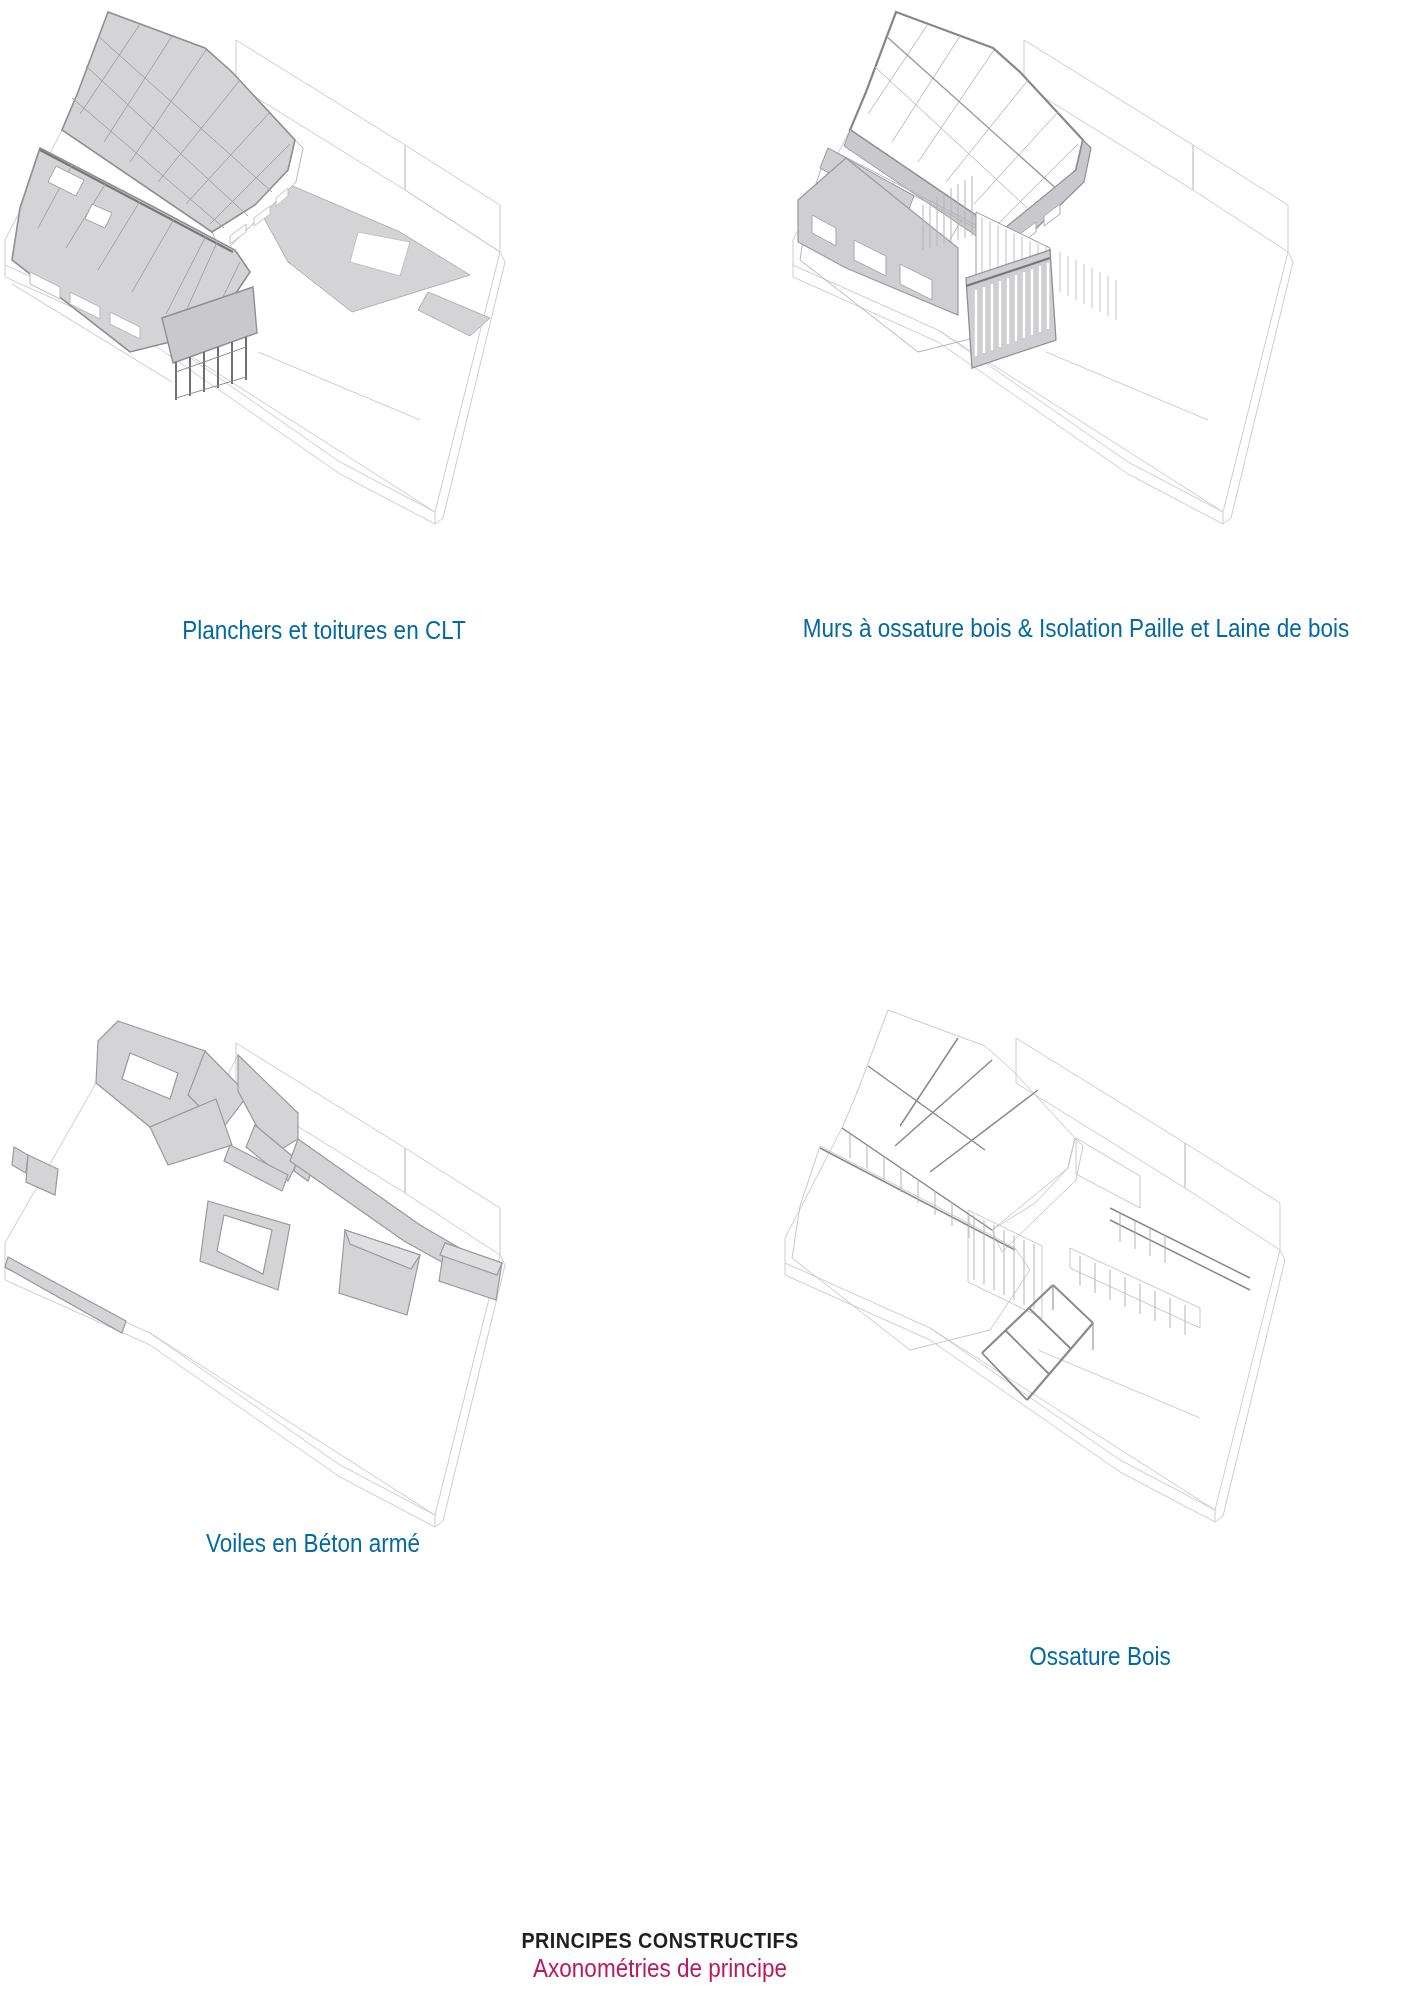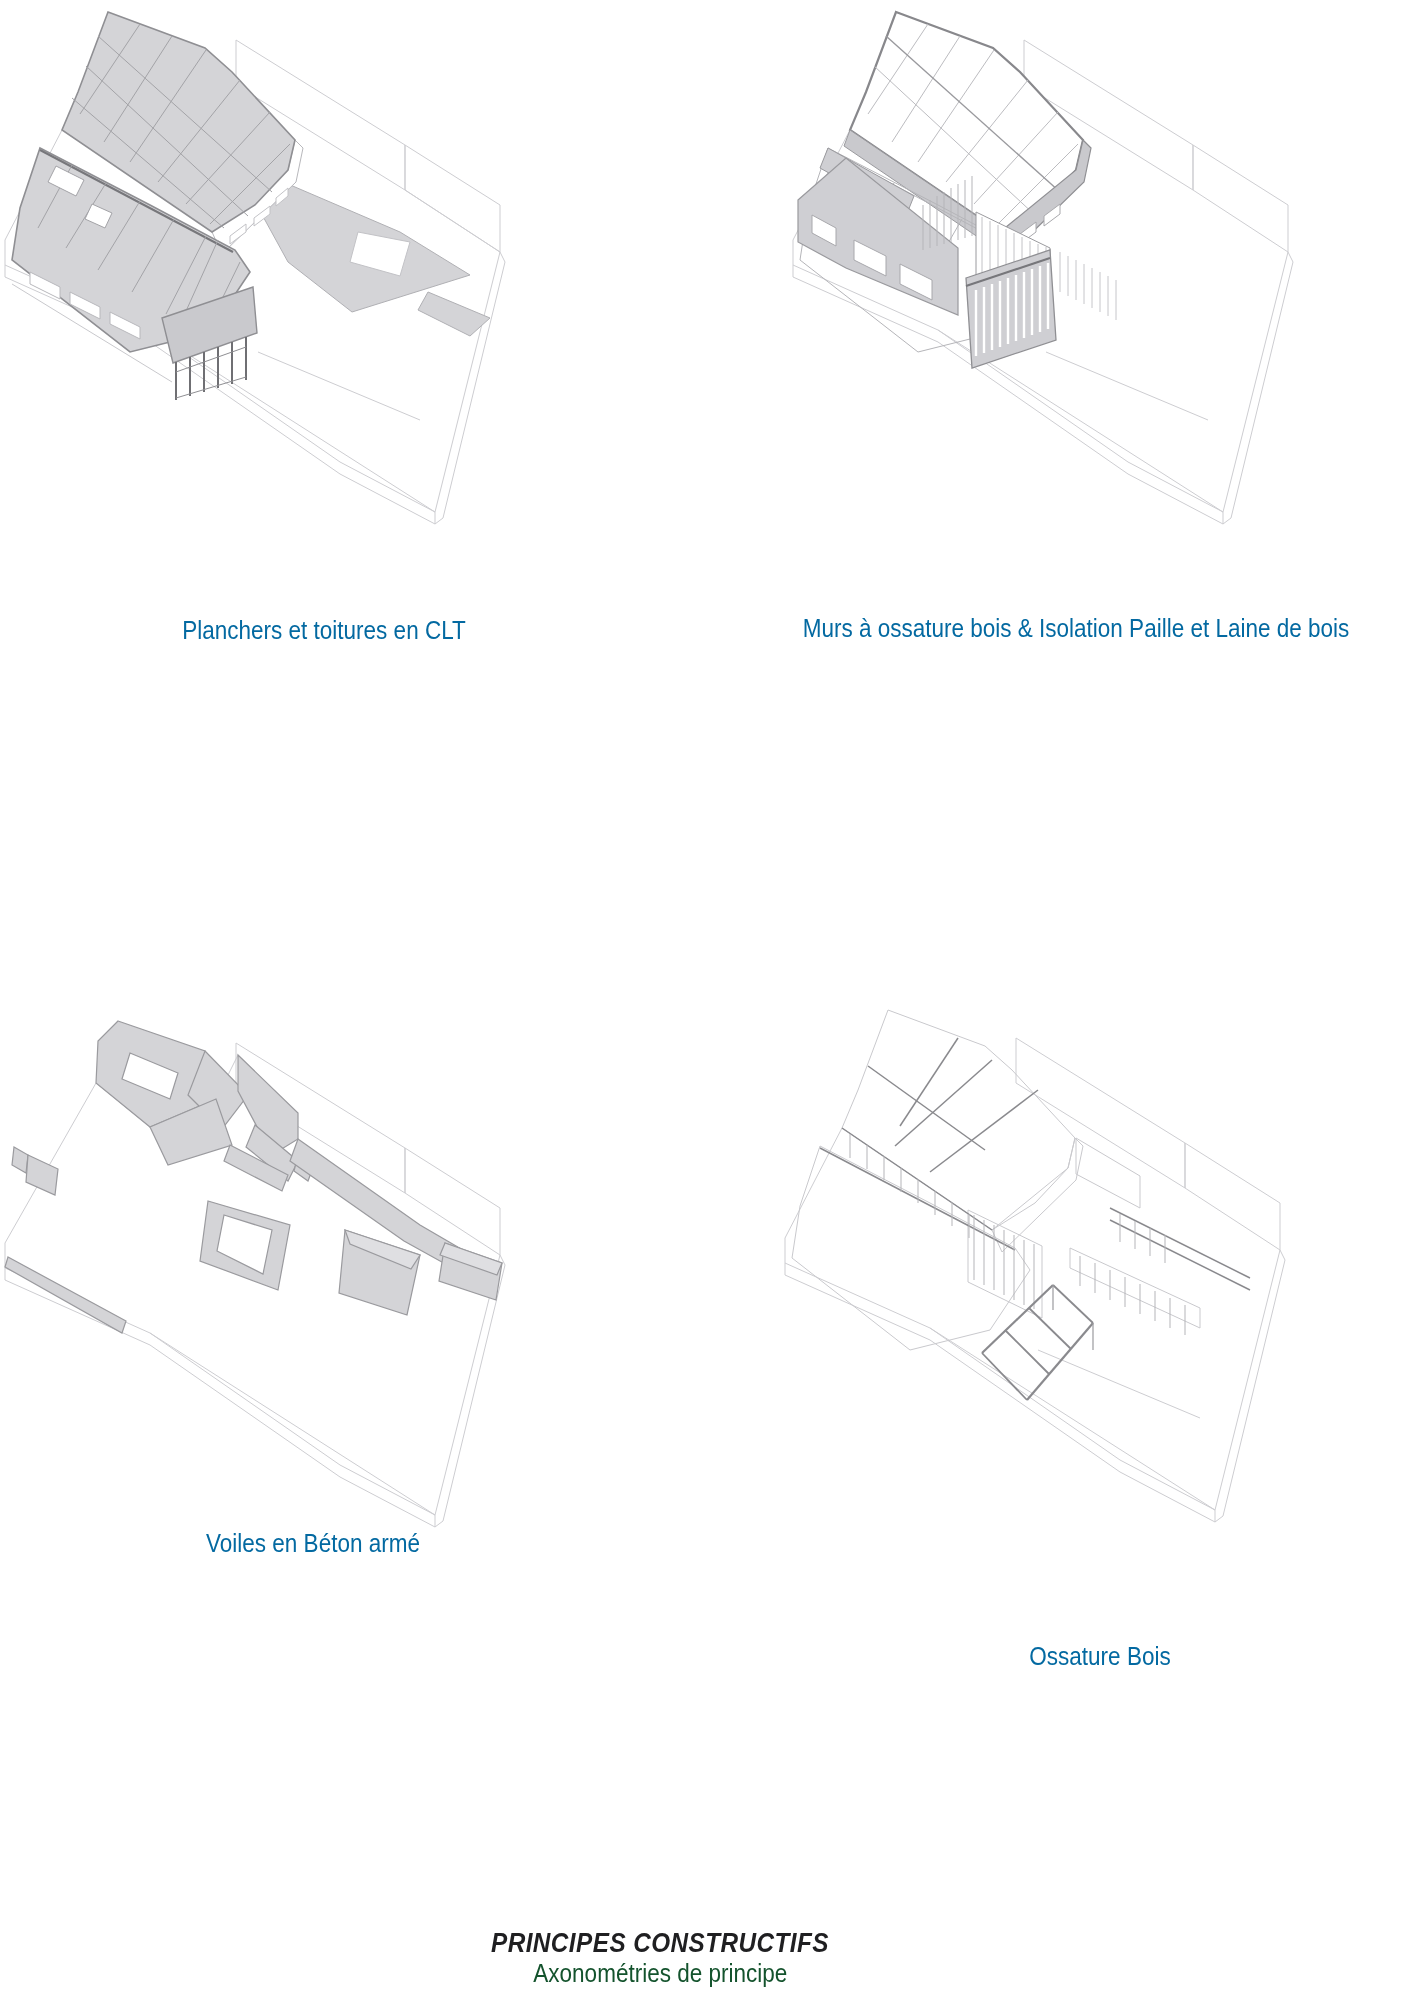--- a/index.html
+++ b/index.html
@@ -7,22 +7,22 @@
     width:1428px;height:2000px;position:relative;background:#ffffff;
     font-family:"Liberation Sans",sans-serif;color:#37373a;overflow:hidden;
   }
   .axon{position:absolute;}
   .caption{
     position:absolute;transform:translateX(-50%);
     font-size:25px;font-weight:400;color:#0369a1;white-space:nowrap;
   }
   .caption .cond, .footer .cond{display:inline-block;transform:scaleX(0.9);transform-origin:center;}
   .footer{position:absolute;transform:translateX(-50%);white-space:nowrap;text-align:center;}
-  .footer-title{font-size:27px;font-weight:700;color:#1f1f21;letter-spacing:0.5px;font-style:italic;}
-  .footer-sub{font-size:25px;font-weight:400;color:#14532d;}
+  .footer-title{font-size:22px;font-weight:700;color:#1f1f21;letter-spacing:0.5px;}
+  .footer-sub{font-size:25px;font-weight:400;color:#be185d;}
   svg{display:block;}
 </style>
 </head>
 <body>
 
 <svg class="axon" style="left:0px;top:0px" width="520" height="530" viewBox="0 0 520 530">
   <g stroke="#cdcdd1" fill="none" stroke-width="1">
     <polygon points="236,40 405,145 405,190 236,85"></polygon>
     <polygon points="405,145 500,205 500,252 405,190"></polygon>
     <polyline points="500,252 435,512 340,462 150,330 5,265 5,240 62,130"></polyline>

